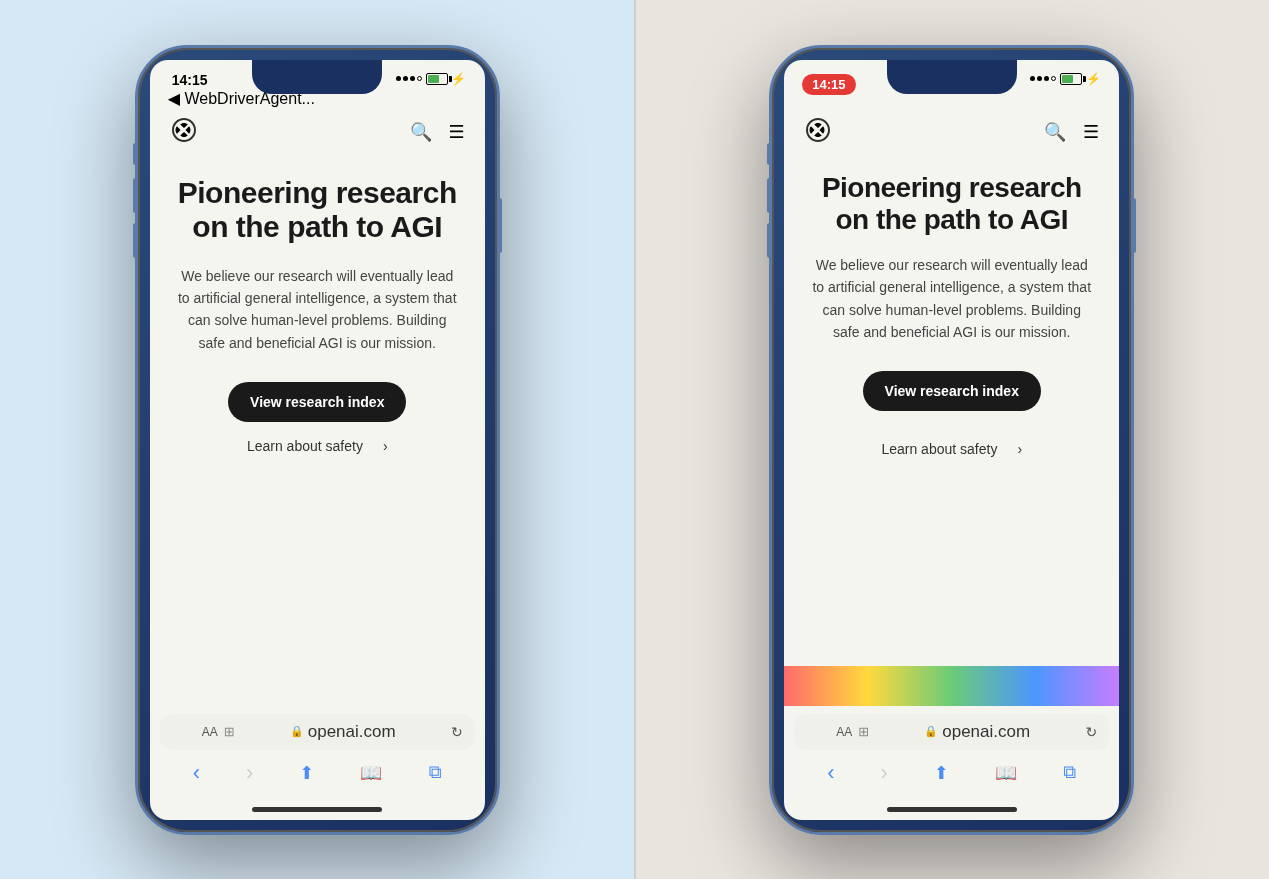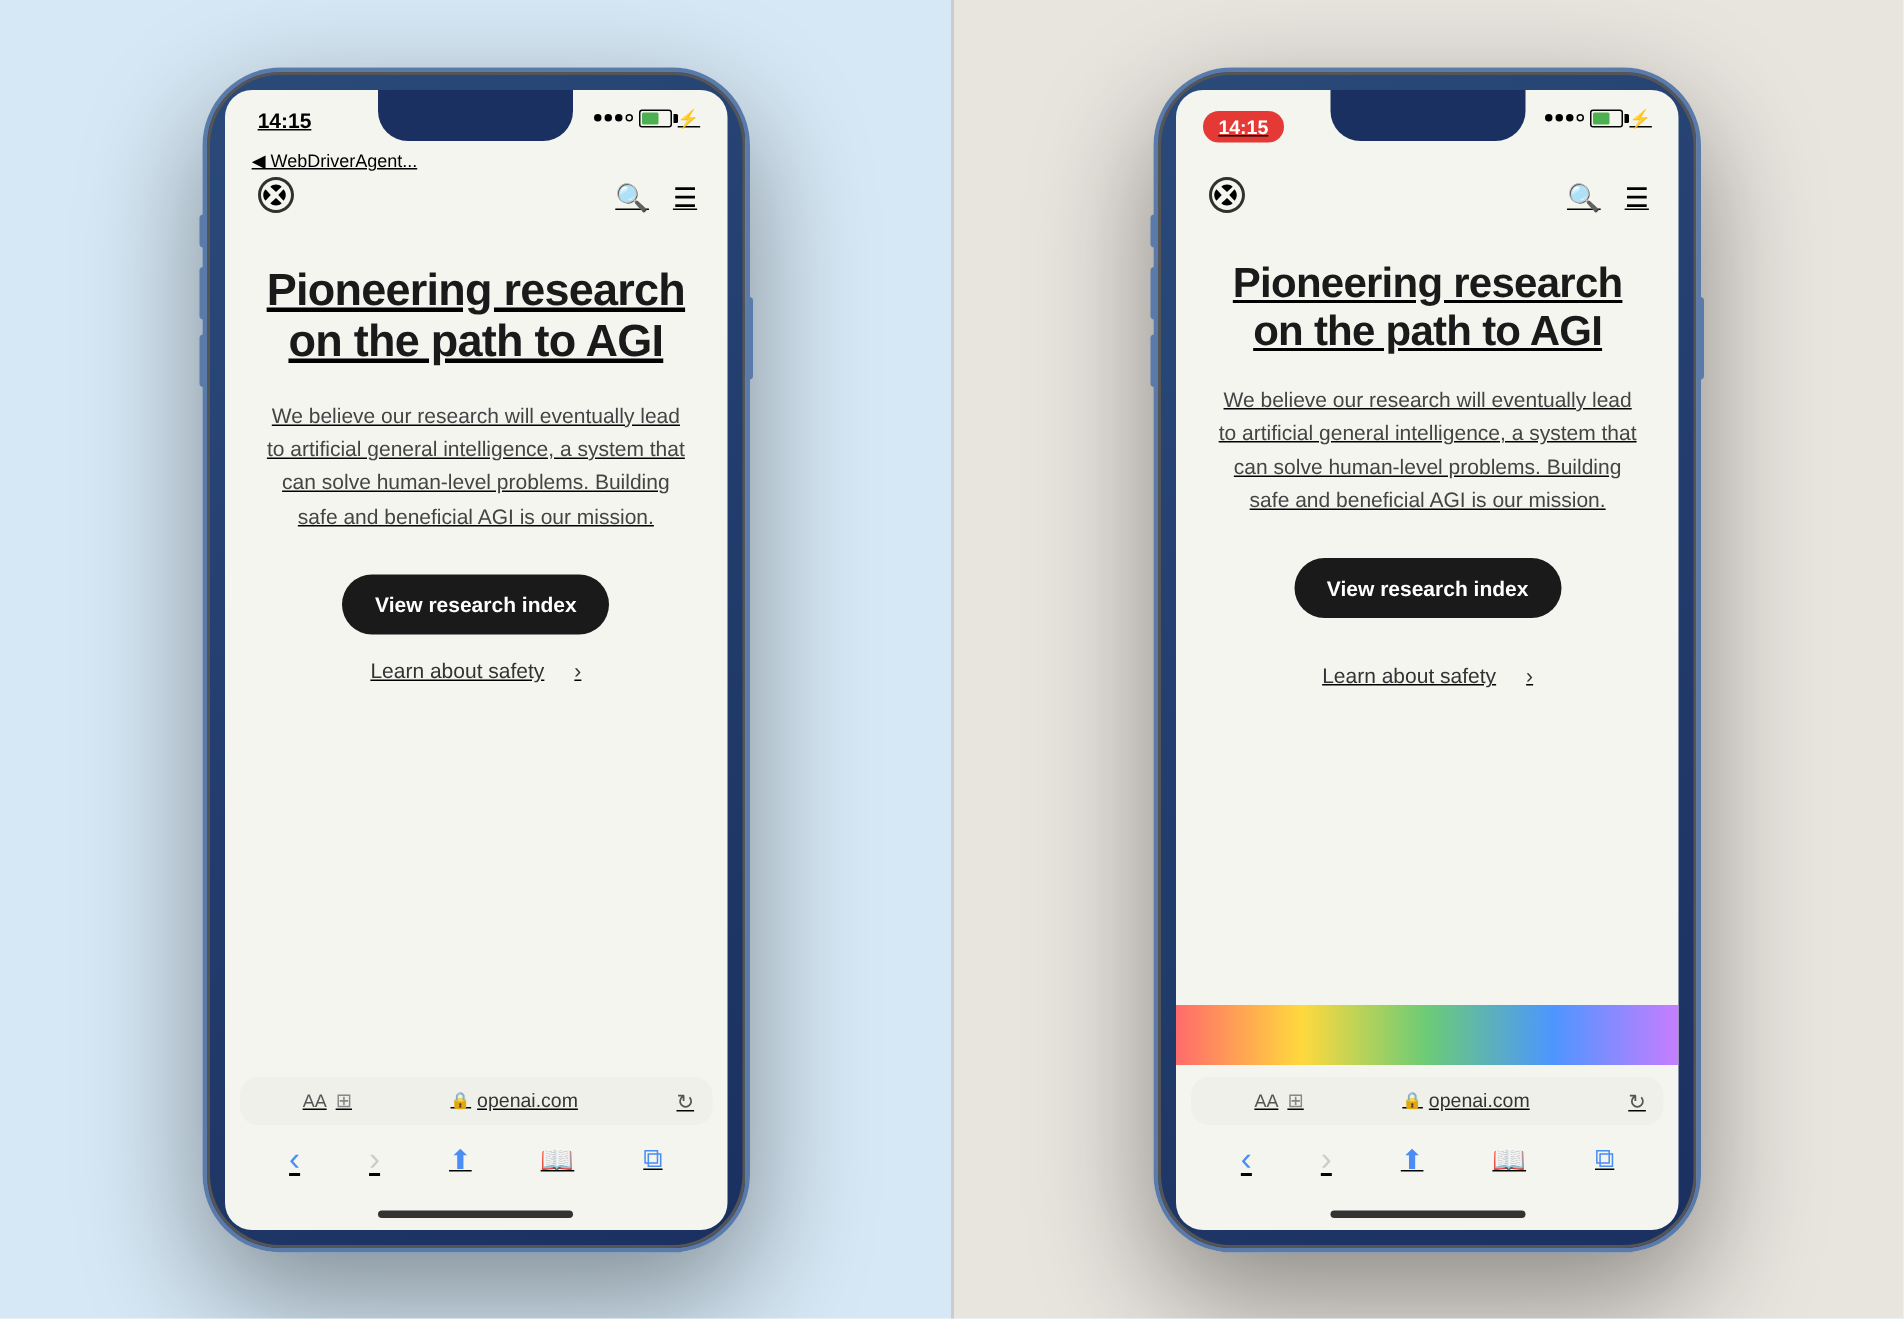--- a/index.html
+++ b/index.html
@@ -60,21 +60,20 @@
 
     .iphone-screen {
       position: absolute;
       top: 12px;
       left: 12px;
       right: 12px;
       bottom: 12px;
       background: #f5f5f0;
       border-radius: 18px;
       overflow: hidden;
-      text-decoration: underline;
     }
 
     
     .notch {
       position: absolute;
       top: 0;
       left: 50%;
       transform: translateX(-50%);
       width: 130px;
       height: 34px;
@@ -241,21 +240,21 @@
       margin-left: 30px;
     }
 
     .lock-icon {
       font-size: 11px;
       color: #555;
     }
 
     .url-text {
       color: #333;
-      font-size: 13px;
+      font-size: 17px;
     }
 
     .reload-icon {
       color: #555;
       font-size: 14px;
     }
 
     
     .bottom-nav {
       display: flex;
@@ -333,21 +332,21 @@
     <div class="side-button volume-down"></div>
     <div class="side-button power-button"></div>
 
     <div class="iphone-screen">
       <div class="notch"></div>
       <div class="screen-inner">
 
         <div style="display:flex; align-items:flex-start; justify-content:space-between; padding: 12px 18px 0; height:48px; position:relative;">
           <div style="display:flex; flex-direction:column;">
             <span style="font-size:14px; font-weight:700; color:#000; padding-left:4px;">14:15</span>
-            <span style="font-size:12px; color:#000; margin-top:12px;">◀ WebDriverAgent...</span>
+            <span style="font-size:16px; color:#000; margin-top:1px;">◀ WebDriverAgent...</span>
           </div>
           <div class="status-icons">
             <div class="signal-dots">
               <div class="signal-dot"></div>
               <div class="signal-dot"></div>
               <div class="signal-dot"></div>
               <div class="signal-dot empty"></div>
             </div>
             <div class="battery-icon">
               <div class="battery-fill"></div>

